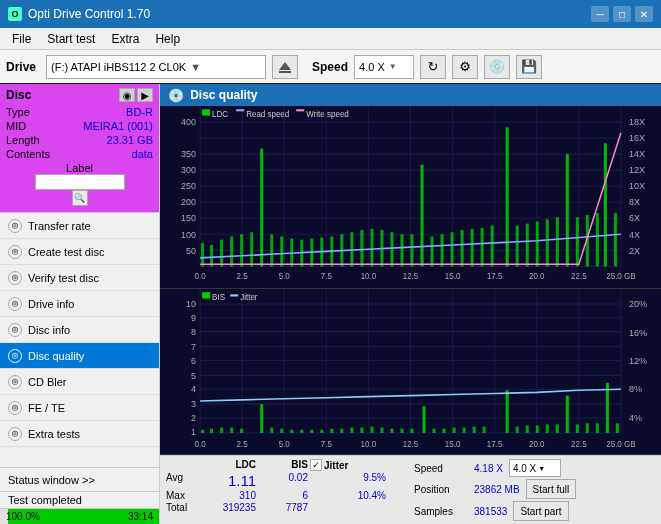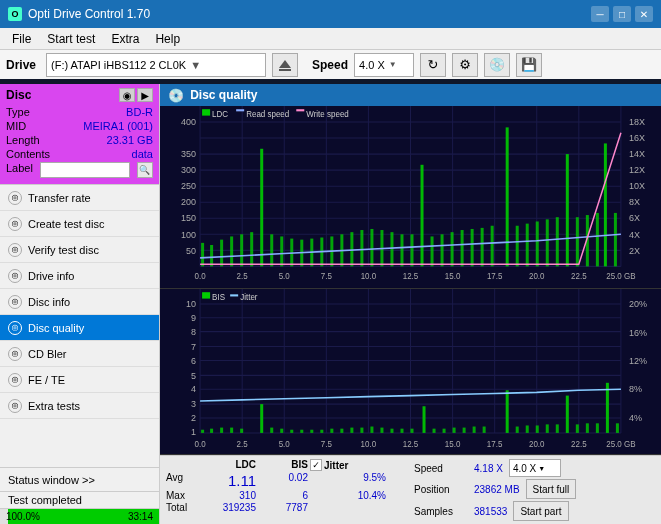--- a/index.html
+++ b/index.html
@@ -10,21 +10,21 @@
     .title-bar-left { display: flex; align-items: center; gap: 6px; }
     .title-bar-icon { width: 14px; height: 14px; background: #4fc; border-radius: 2px; font-size: 9px; display: flex; align-items: center; justify-content: center; color: #000; font-weight: bold; }
     .title-bar-controls { display: flex; gap: 4px; }
     .title-bar-btn { width: 18px; height: 16px; background: rgba(255,255,255,0.25); color: white; border: none; cursor: pointer; font-size: 10px; display: flex; align-items: center; justify-content: center; border-radius: 2px; }
 
     
     .menu-bar { background: #f0f0f0; border-bottom: 1px solid #ccc; height: 22px; display: flex; align-items: center; padding: 0 4px; }
     .menu-item { padding: 2px 8px; cursor: pointer; font-size: 12px; color: #000; }
 
     
-    .toolbar { background: #f5f5f5; border-bottom: 5px solid #0f172a; height: 34px; display: flex; align-items: center; padding: 0 6px; gap: 6px; }
+    .toolbar { background: #f5f5f5; border-bottom: 1px solid #0f172a; height: 34px; display: flex; align-items: center; padding: 0 6px; gap: 6px; }
     .toolbar-label { font-size: 12px; font-weight: bold; color: #000; margin-right: 4px; }
     .drive-select { display: flex; align-items: center; background: white; border: 1px solid #aaa; height: 24px; padding: 0 4px; font-size: 11px; min-width: 220px; }
     .eject-btn { width: 26px; height: 24px; background: #e8e8e8; border: 1px solid #aaa; display: flex; align-items: center; justify-content: center; cursor: pointer; }
     .speed-label { font-size: 12px; font-weight: bold; margin-left: 8px; }
     .speed-select { background: white; border: 1px solid #aaa; height: 24px; padding: 0 4px; font-size: 11px; width: 60px; display: flex; align-items: center; }
     .toolbar-icon-btn { width: 26px; height: 24px; background: #e8e8e8; border: 1px solid #aaa; display: flex; align-items: center; justify-content: center; cursor: pointer; font-size: 13px; }
 
     
     .main-layout { display: flex; height: calc(524px - 28px - 22px - 34px); }
 
@@ -148,21 +148,21 @@
         <span class="disc-val">MEIRA1 (001)</span>
       </div>
       <div class="disc-row">
         <span class="disc-key">Length</span>
         <span class="disc-val">23.31 GB</span>
       </div>
       <div class="disc-row">
         <span class="disc-key">Contents</span>
         <span class="disc-val">data</span>
       </div>
-      <div class="disc-row" style="align-items:flex-start;">
+      <div class="disc-row" style="align-items:center;flex-direction:column;">
         <span class="disc-key">Label</span>
         <input class="label-input" type="text" value="" style="">
         <div class="label-btn">🔍</div>
       </div>
     </div>
 
     <div>
       <div class="nav-item">
         <div class="nav-icon">◎</div>
         <span>Transfer rate</span>

